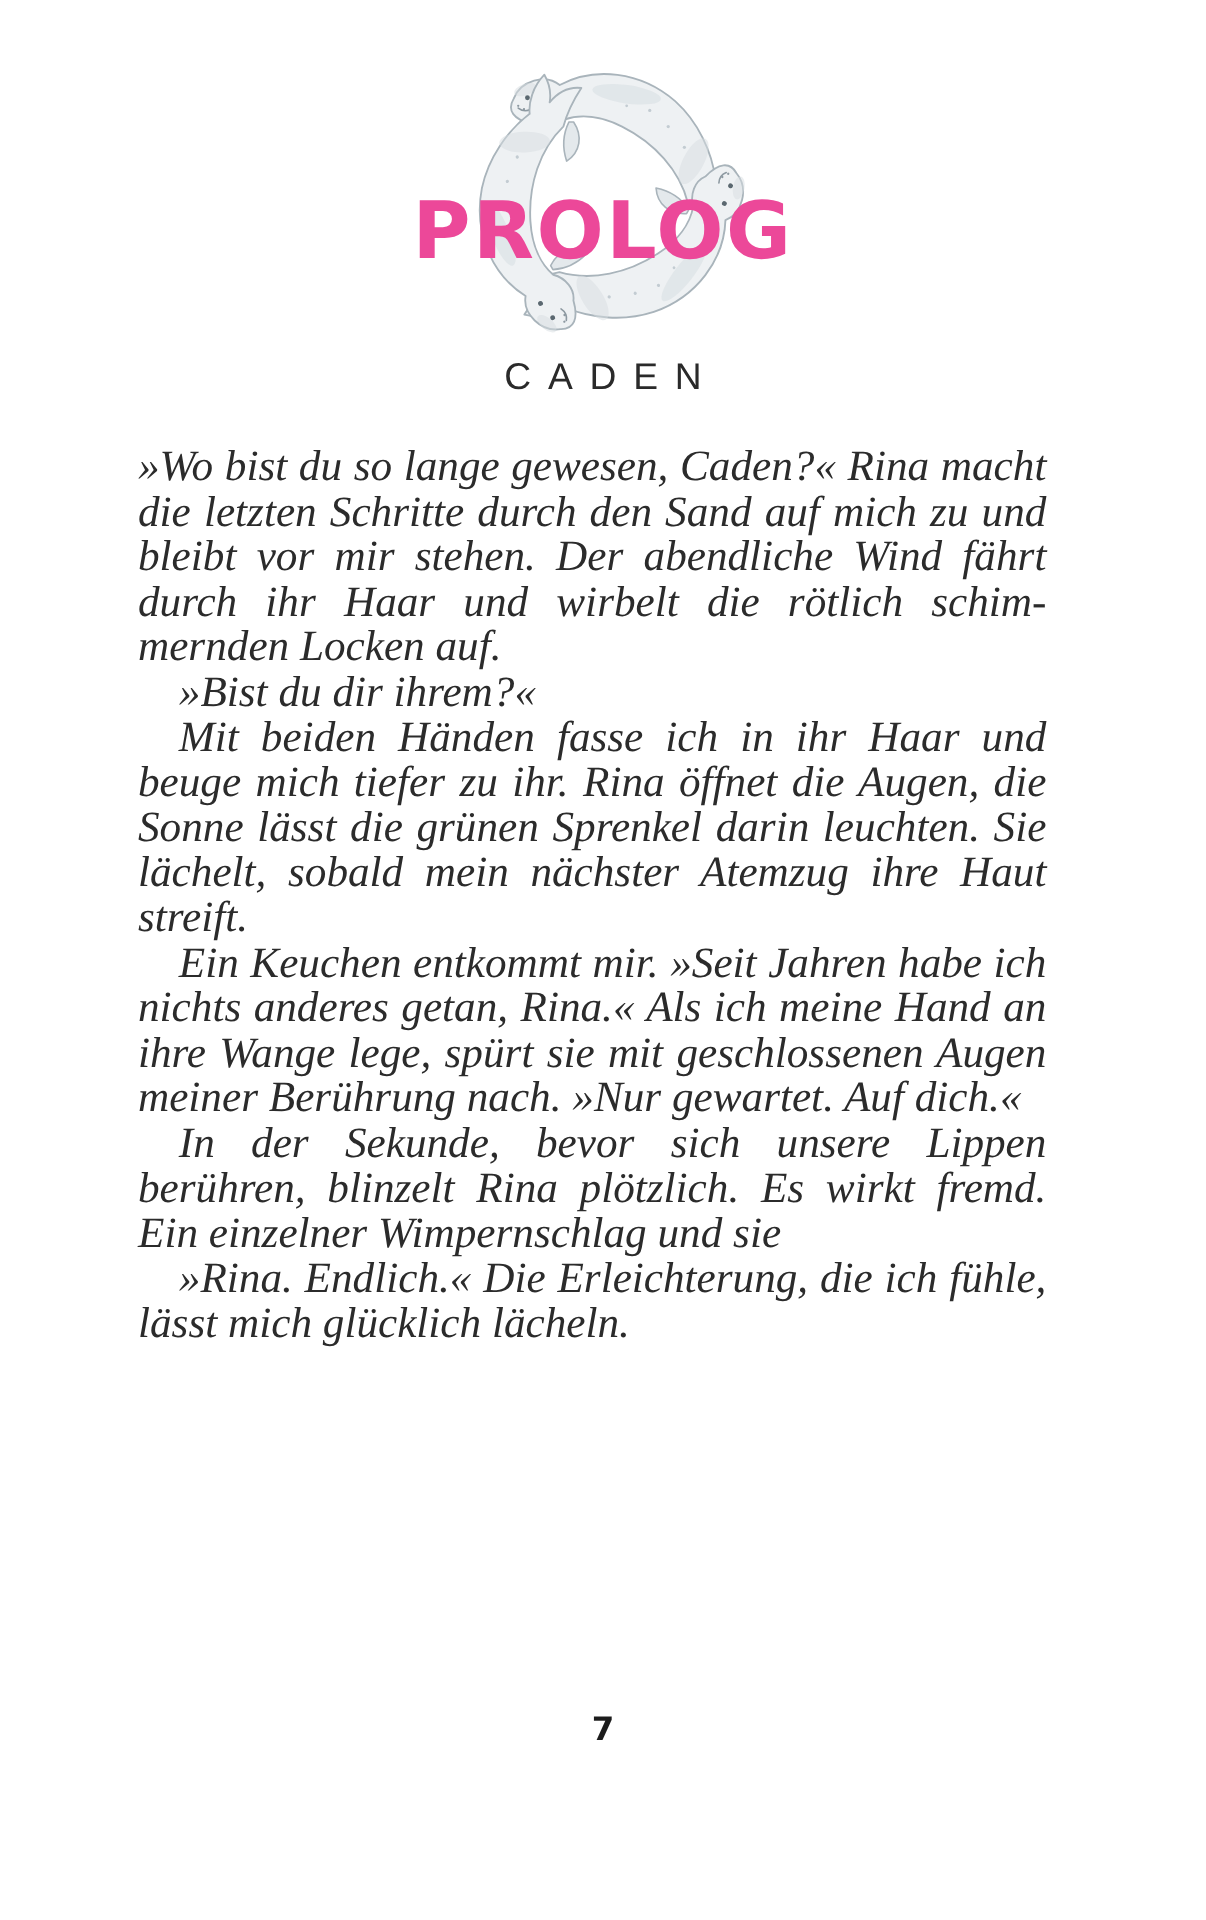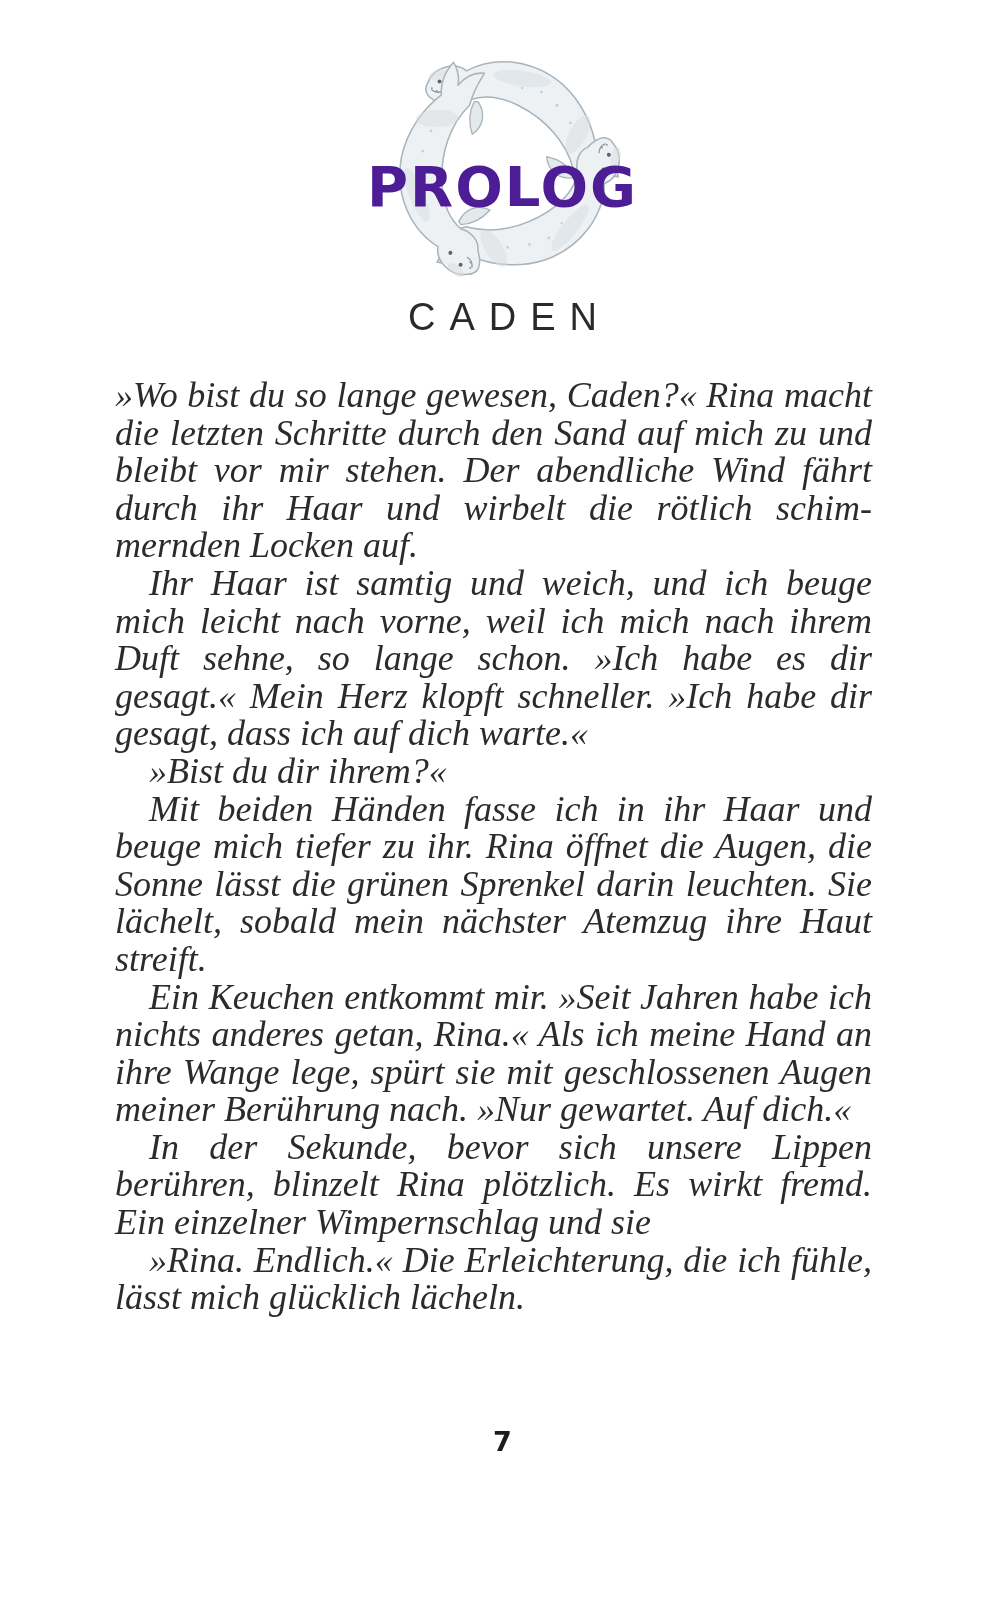--- a/index.html
+++ b/index.html
@@ -28,31 +28,31 @@
     height: 250px;
   }
   .chapter-title {
     position: absolute;
     top: 112px;
     left: 50%;
     transform: translateX(-50%);
     margin: 0;
     font-family: "DejaVu Sans", "Liberation Sans", sans-serif;
     font-weight: bold;
-    font-size: 56px;
+    font-size: 66px;
     letter-spacing: 2px;
-    color: #4c1d95;
+    color: #ec4899;
     white-space: nowrap;
   }
   .chapter-subtitle {
     margin: 4px 0 0 0;
     text-align: center;
     font-family: "Liberation Sans", "DejaVu Sans", sans-serif;
     font-weight: 300;
-    font-size: 38px;
+    font-size: 31px;
     letter-spacing: 14px;
     text-indent: 14px; 
     color: #2a2a2a;
   }
   
   .body-text {
     margin: 38px 0 0 115px;
     width: 757px;
     font-style: italic;
     font-size: 36px;
@@ -128,21 +128,20 @@
         <use href="#seal" transform="rotate(120 130 130)"></use>
         <use href="#seal" transform="rotate(240 130 130)"></use>
       </svg>
       <h1 class="chapter-title">PROLOG</h1>
     </div>
     <div class="chapter-subtitle">CADEN</div>
   </header>
 
   <main class="body-text">
       <p lang="de">»Wo bist du so lange gewesen, Caden?« Rina macht die letzten Schritte durch den Sand auf mich zu und bleibt vor mir stehen. Der abendliche Wind fährt durch ihr Haar und wirbelt die rötlich schim­mernden Locken auf.</p>
-      <p lang="de">Ihr Haar ist samtig und weich, und ich beuge mich leicht nach vorne, weil ich mich nach ihrem Duft sehne, so lange schon. »Ich habe es dir gesagt.« Mein Herz klopft schneller. »Ich habe dir gesagt, dass ich auf dich warte.«</p>
       <p lang="de">»Bist du dir ihrem?«</p>
       <p lang="de">Mit beiden Händen fasse ich in ihr Haar und beuge mich tiefer zu ihr. Rina öffnet die Augen, die Sonne lässt die grünen Sprenkel darin leuchten. Sie lächelt, sobald mein nächster Atemzug ihre Haut streift.</p>
       <p lang="de">Ein Keuchen entkommt mir. »Seit Jahren habe ich nichts anderes getan, Rina.« Als ich meine Hand an ihre Wange lege, spürt sie mit geschlos­senen Augen meiner Berührung nach. »Nur gewartet. Auf dich.«</p>
       <p lang="de">In der Sekunde, bevor sich unsere Lippen berühren, blinzelt Rina plötzlich. Es wirkt fremd. Ein einzelner Wimpernschlag und sie</p>
       <p lang="de">»Rina. Endlich.« Die Erleichterung, die ich fühle, lässt mich glück­lich lächeln.</p>
     </main>
 
   <footer class="page-number">7</footer>
 
 </div>

